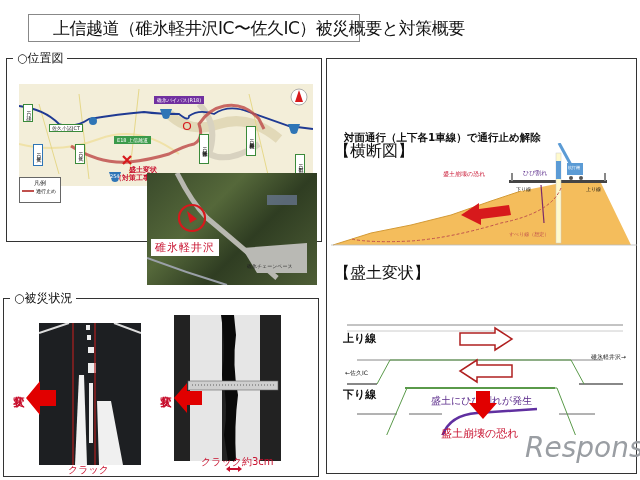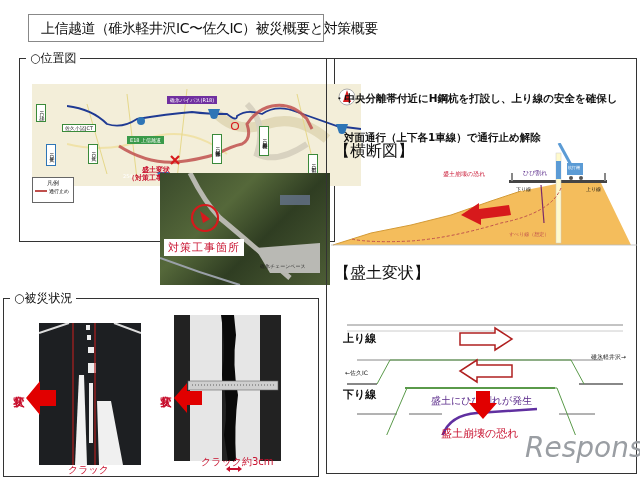--- a/index.html
+++ b/index.html
@@ -1,40 +1,40 @@
 <!DOCTYPE html>
 <html><head>
 <meta charset="utf-8">
 <style>
   html,body{margin:0;padding:0;}
   body{width:640px;height:480px;position:relative;background:#fff;font-family:"DejaVu Sans","Liberation Sans",sans-serif;overflow:hidden;color:#111;}
   .abs{position:absolute;}
-  .title-box{left:28px;top:14px;width:296px;height:28px;border:1px solid #888;box-sizing:border-box;font-size:14px;line-height:26px;padding-left:12px;white-space:nowrap;letter-spacing:-0.5px;}
+  .title-box{left:28px;top:14px;width:332px;height:28px;border:1px solid #888;box-sizing:border-box;font-size:17px;line-height:26px;padding-left:24px;white-space:nowrap;letter-spacing:-0.5px;}
   .panel{position:absolute;border:1.5px solid #333;box-sizing:border-box;}
   .panel-label{position:absolute;top:-9px;background:#fff;font-size:12px;line-height:16px;padding:0 4px;white-space:nowrap;}
-  .map{left:12px;top:25px;width:294px;height:102px;background:#f3eed9;overflow:hidden;padding-left:35px;}
+  .map{left:12px;top:25px;width:294px;height:102px;background:#f3eed9;overflow:hidden;}
   .photo-aerial{left:140px;top:114px;width:170px;height:112px;background:linear-gradient(135deg,#3a4a2b 0%,#55683a 35%,#2f3d22 60%,#4e5e36 100%);overflow:hidden;}
   .sign{position:absolute;border:1px solid #3a8a3a;background:#fff;font-size:5px;text-align:center;color:#222;}
   .red-text{color:#c8102e;}
   .ann-label{background:#fff;font-size:11px;color:#c8102e;padding:1px 4px;white-space:nowrap;letter-spacing:1px;}
   .photo-road{background:#1d1f22;overflow:hidden;}
   .photo-crack{background:#222;overflow:hidden;}
   .caption{font-size:10px;color:#c8102e;white-space:nowrap;}
   .bullet{font-size:10.5px;font-weight:bold;line-height:15px;white-space:nowrap;}
   .section-head{font-size:16px;white-space:nowrap;}
   .lane-label{font-size:11px;font-weight:bold;white-space:nowrap;}
   .tiny{font-size:6.5px;white-space:nowrap;}
   .wm{font-family:"DejaVu Sans",sans-serif;font-size:28px;color:#9a9ea3;letter-spacing:0px;font-weight:normal;}
 </style>
 </head>
 <body>
 
 <div class="abs title-box">上信越道（碓氷軽井沢IC〜佐久IC）被災概要と対策概要</div>
 
-<div class="panel" style="left:19px;top:58px;width:316px;height:184px;">
+<div class="panel" style="left:6px;top:58px;width:316px;height:184px;">
   <div class="panel-label" style="left:6px;">○位置図</div>
 
   <div class="abs map">
     <svg width="294" height="102" viewBox="0 0 294 102">
 
       <path d="M150 30 Q170 50 200 40 T260 55" fill="none" stroke="#e2d9b8" stroke-width="10"></path>
       <path d="M0 60 Q40 70 80 55 T160 70" fill="none" stroke="#f0e2a8" stroke-width="2"></path>
       <path d="M20 20 L40 90 M60 10 L70 95 M120 5 L110 95 M230 10 L250 95" stroke="#e6d88a" stroke-width="1" fill="none"></path>
       <path d="M180 20 Q200 40 190 70 Q210 80 240 60" fill="none" stroke="#d8d2c0" stroke-width="6"></path>
 
@@ -80,21 +80,21 @@
 
   <div class="abs photo-aerial">
     <svg width="170" height="112" viewBox="0 0 170 112">
       <path d="M30 0 Q45 30 60 45 Q90 70 130 105" fill="none" stroke="#b8b8b0" stroke-width="5"></path>
       <path d="M0 85 Q40 100 80 112" fill="none" stroke="#9aa0a8" stroke-width="2"></path>
       <path d="M95 75 L160 70 L160 100 L110 100 Z" fill="#b9b9b4"></path>
       <rect x="120" y="22" width="30" height="10" fill="#6c7a9a" opacity="0.7"></rect>
       <circle cx="45" cy="45" r="13" fill="none" stroke="#d7191c" stroke-width="2.2"></circle>
       <path d="M40 38 L50 46 L43 50 Z" fill="#d7191c"></path>
     </svg>
-    <div class="abs ann-label" style="left:4px;top:66px;">対策工事箇所</div>
+    <div class="abs ann-label" style="left:4px;top:66px;">碓氷軽井沢</div>
     <div class="abs" style="left:100px;top:90px;font-size:5px;color:#222;white-space:nowrap;">碓氷チェーンベース</div>
   </div>
 </div>
 
 <div class="panel" style="left:3px;top:298px;width:316px;height:179px;">
   <div class="panel-label" style="left:6px;">○被災状況</div>
 
   <div class="abs photo-road" style="left:35px;top:24px;width:102px;height:142px;">
     <svg width="102" height="142" viewBox="0 0 102 142">
       <path d="M0 10 L30 0 M102 10 L75 0" stroke="#ddd" stroke-width="2"></path>
@@ -134,21 +134,20 @@
   <div class="abs" style="left:222px;top:158px;">
     <svg width="16" height="6" viewBox="0 0 16 6">
         <path d="M0 3 L4 0 L4 2 L12 2 L12 0 L16 3 L12 6 L12 4 L4 4 L4 6 Z" fill="#c8102e"></path>
       </svg>
   </div>
   <div class="abs caption" style="left:197px;top:156px;">クラック約3cm</div>
 </div>
 
 <div class="panel" style="left:326px;top:58px;width:311px;height:416px;">
 
-  <div class="abs bullet" style="left:7px;top:32px;">・中央分離帯付近にH鋼杭を打設し、上り線の安全を確保し</div>
   <div class="abs bullet" style="left:17px;top:47px;margin-top:24px;">対面通行（上下各1車線）で通行止め解除</div>
 
   <div class="abs section-head" style="left:7px;top:82px;">【横断図】</div>
 
   <div class="abs" style="left:4px;top:84px;width:306px;height:110px;">
     <svg width="306" height="110" viewBox="0 0 306 110">
       <path d="M2 102 L40 90 L80 82 L120 72 L160 58 L190 48 L230 40 L270 40 L300 102 Z" fill="#f4bd5c"></path>
       <path d="M2 102 L40 90 L80 82 L120 72 L160 58 L190 48" fill="none" stroke="#d39a35" stroke-width="1"></path>
       <line x1="0" y1="102" x2="306" y2="102" stroke="#bbb" stroke-width="0.8"></line>
       <rect x="178" y="37" width="98" height="3" fill="#444"></rect>

